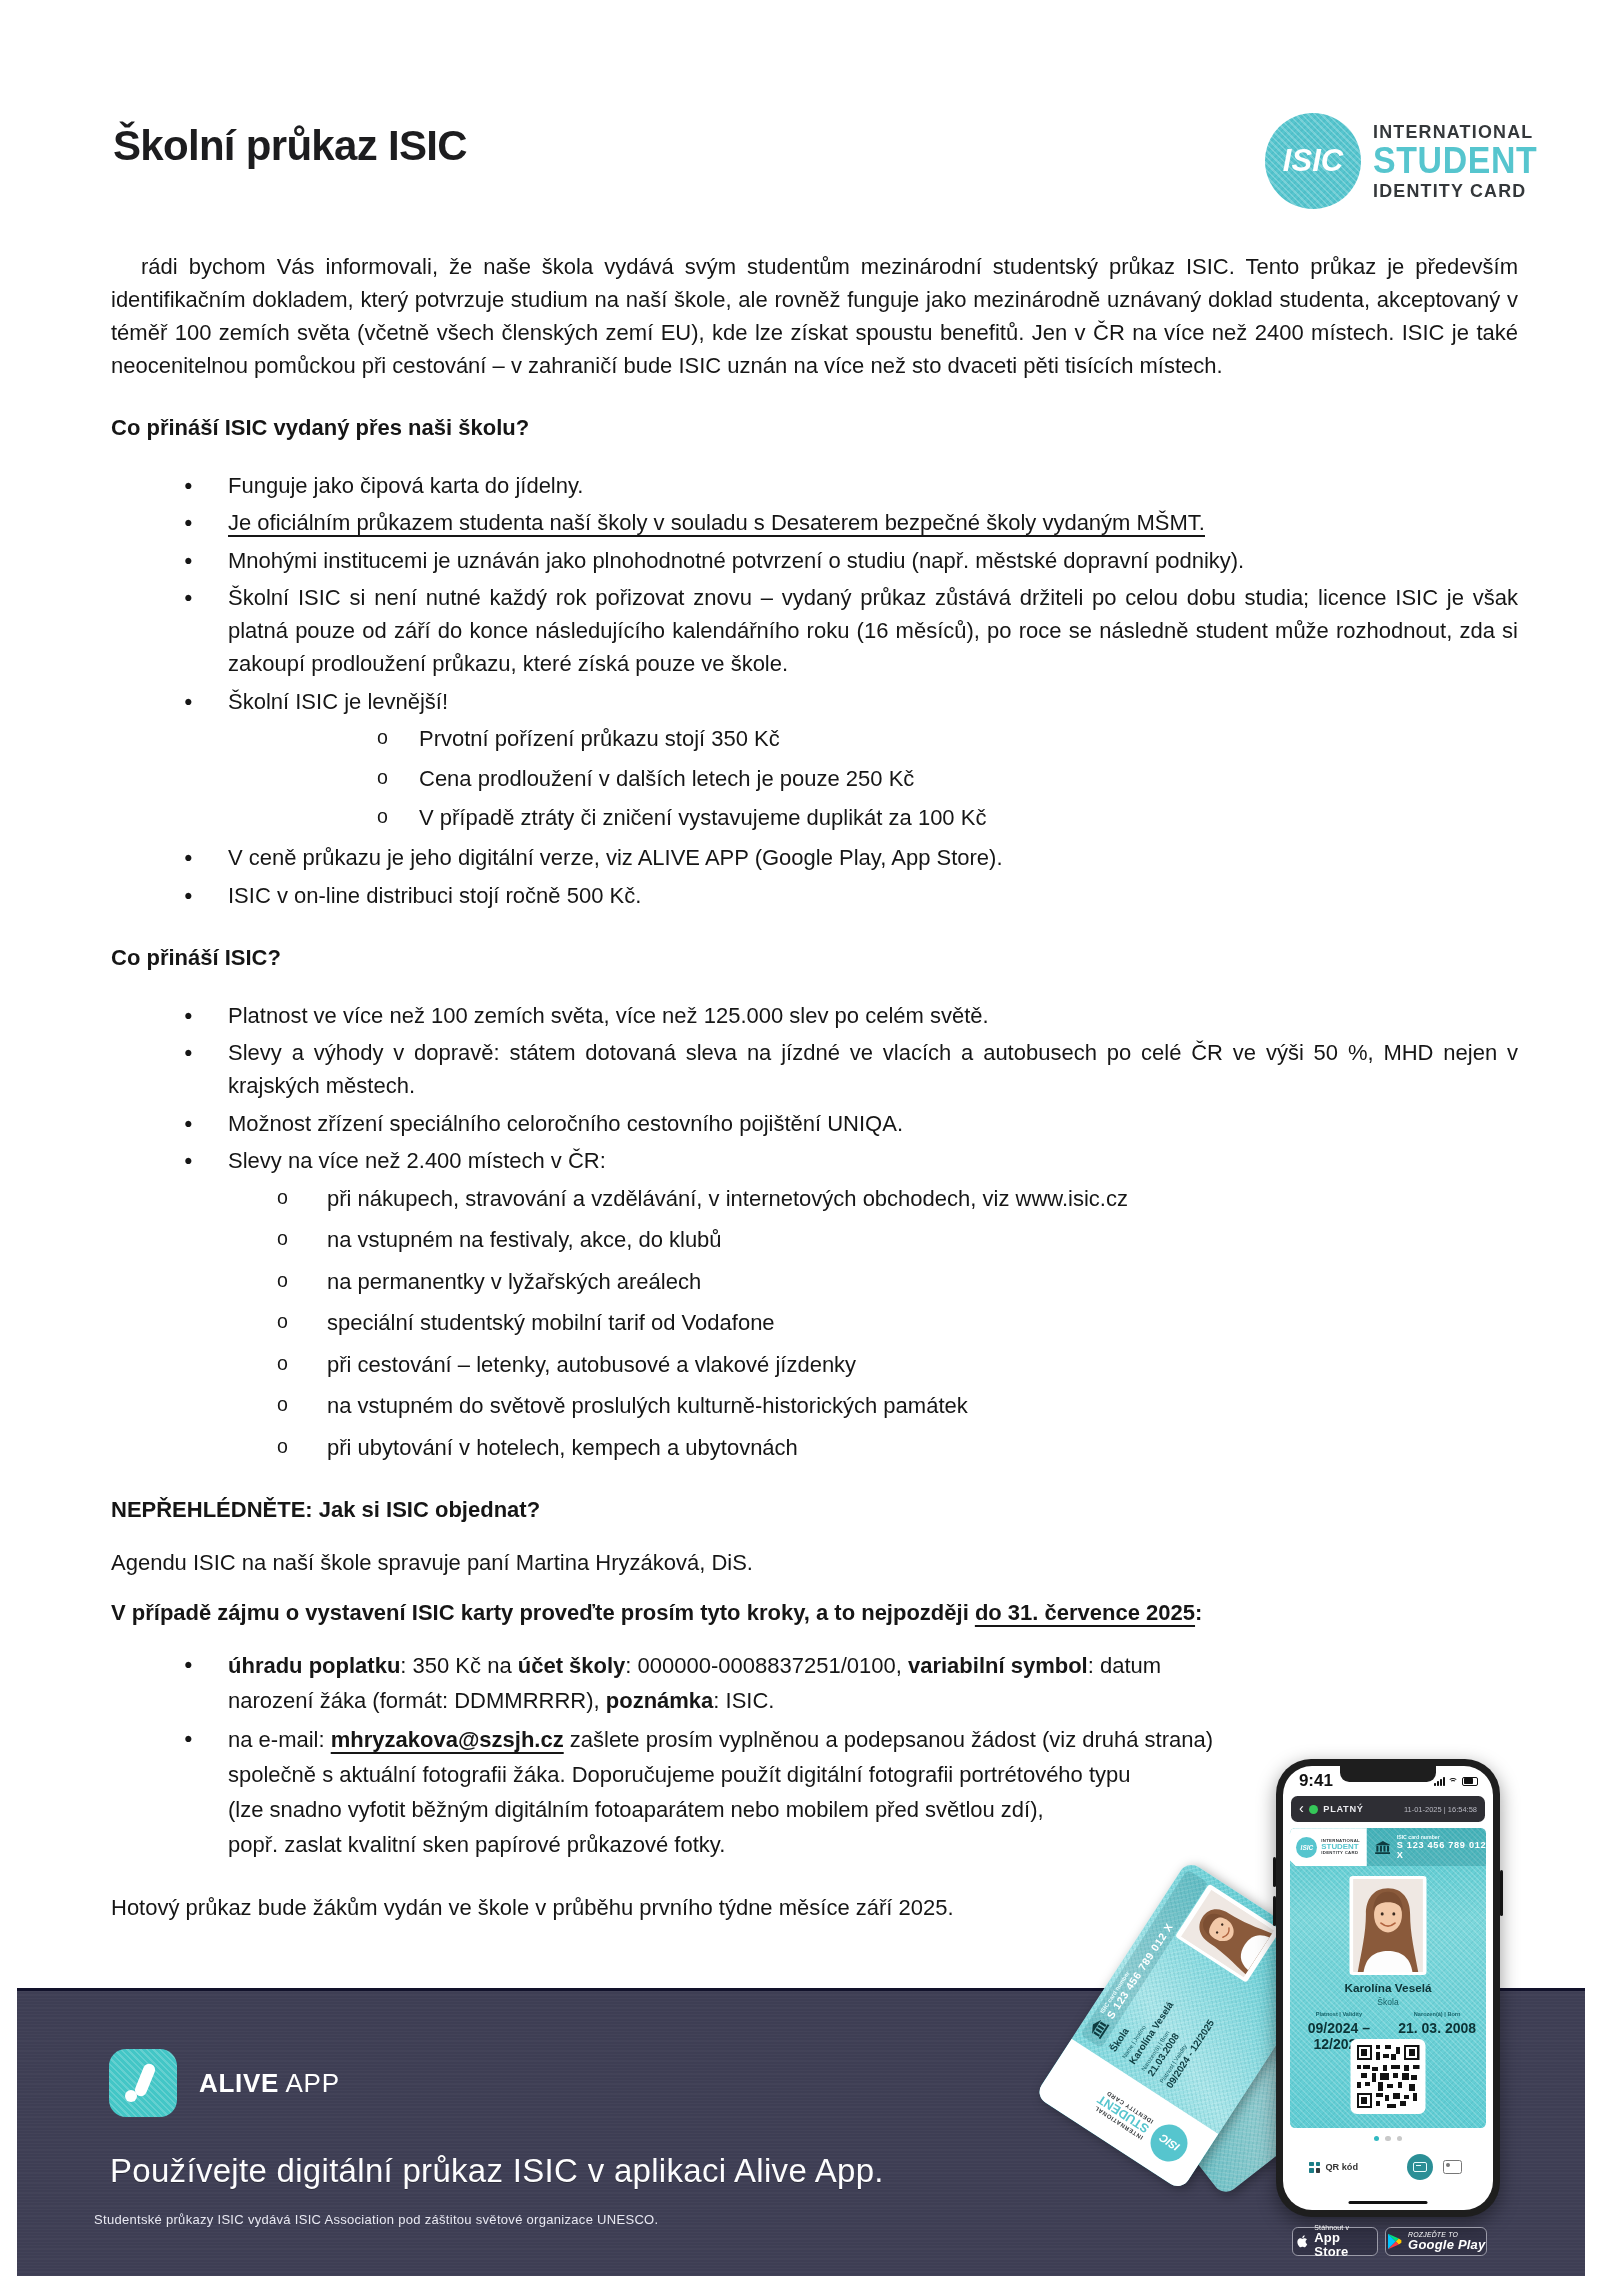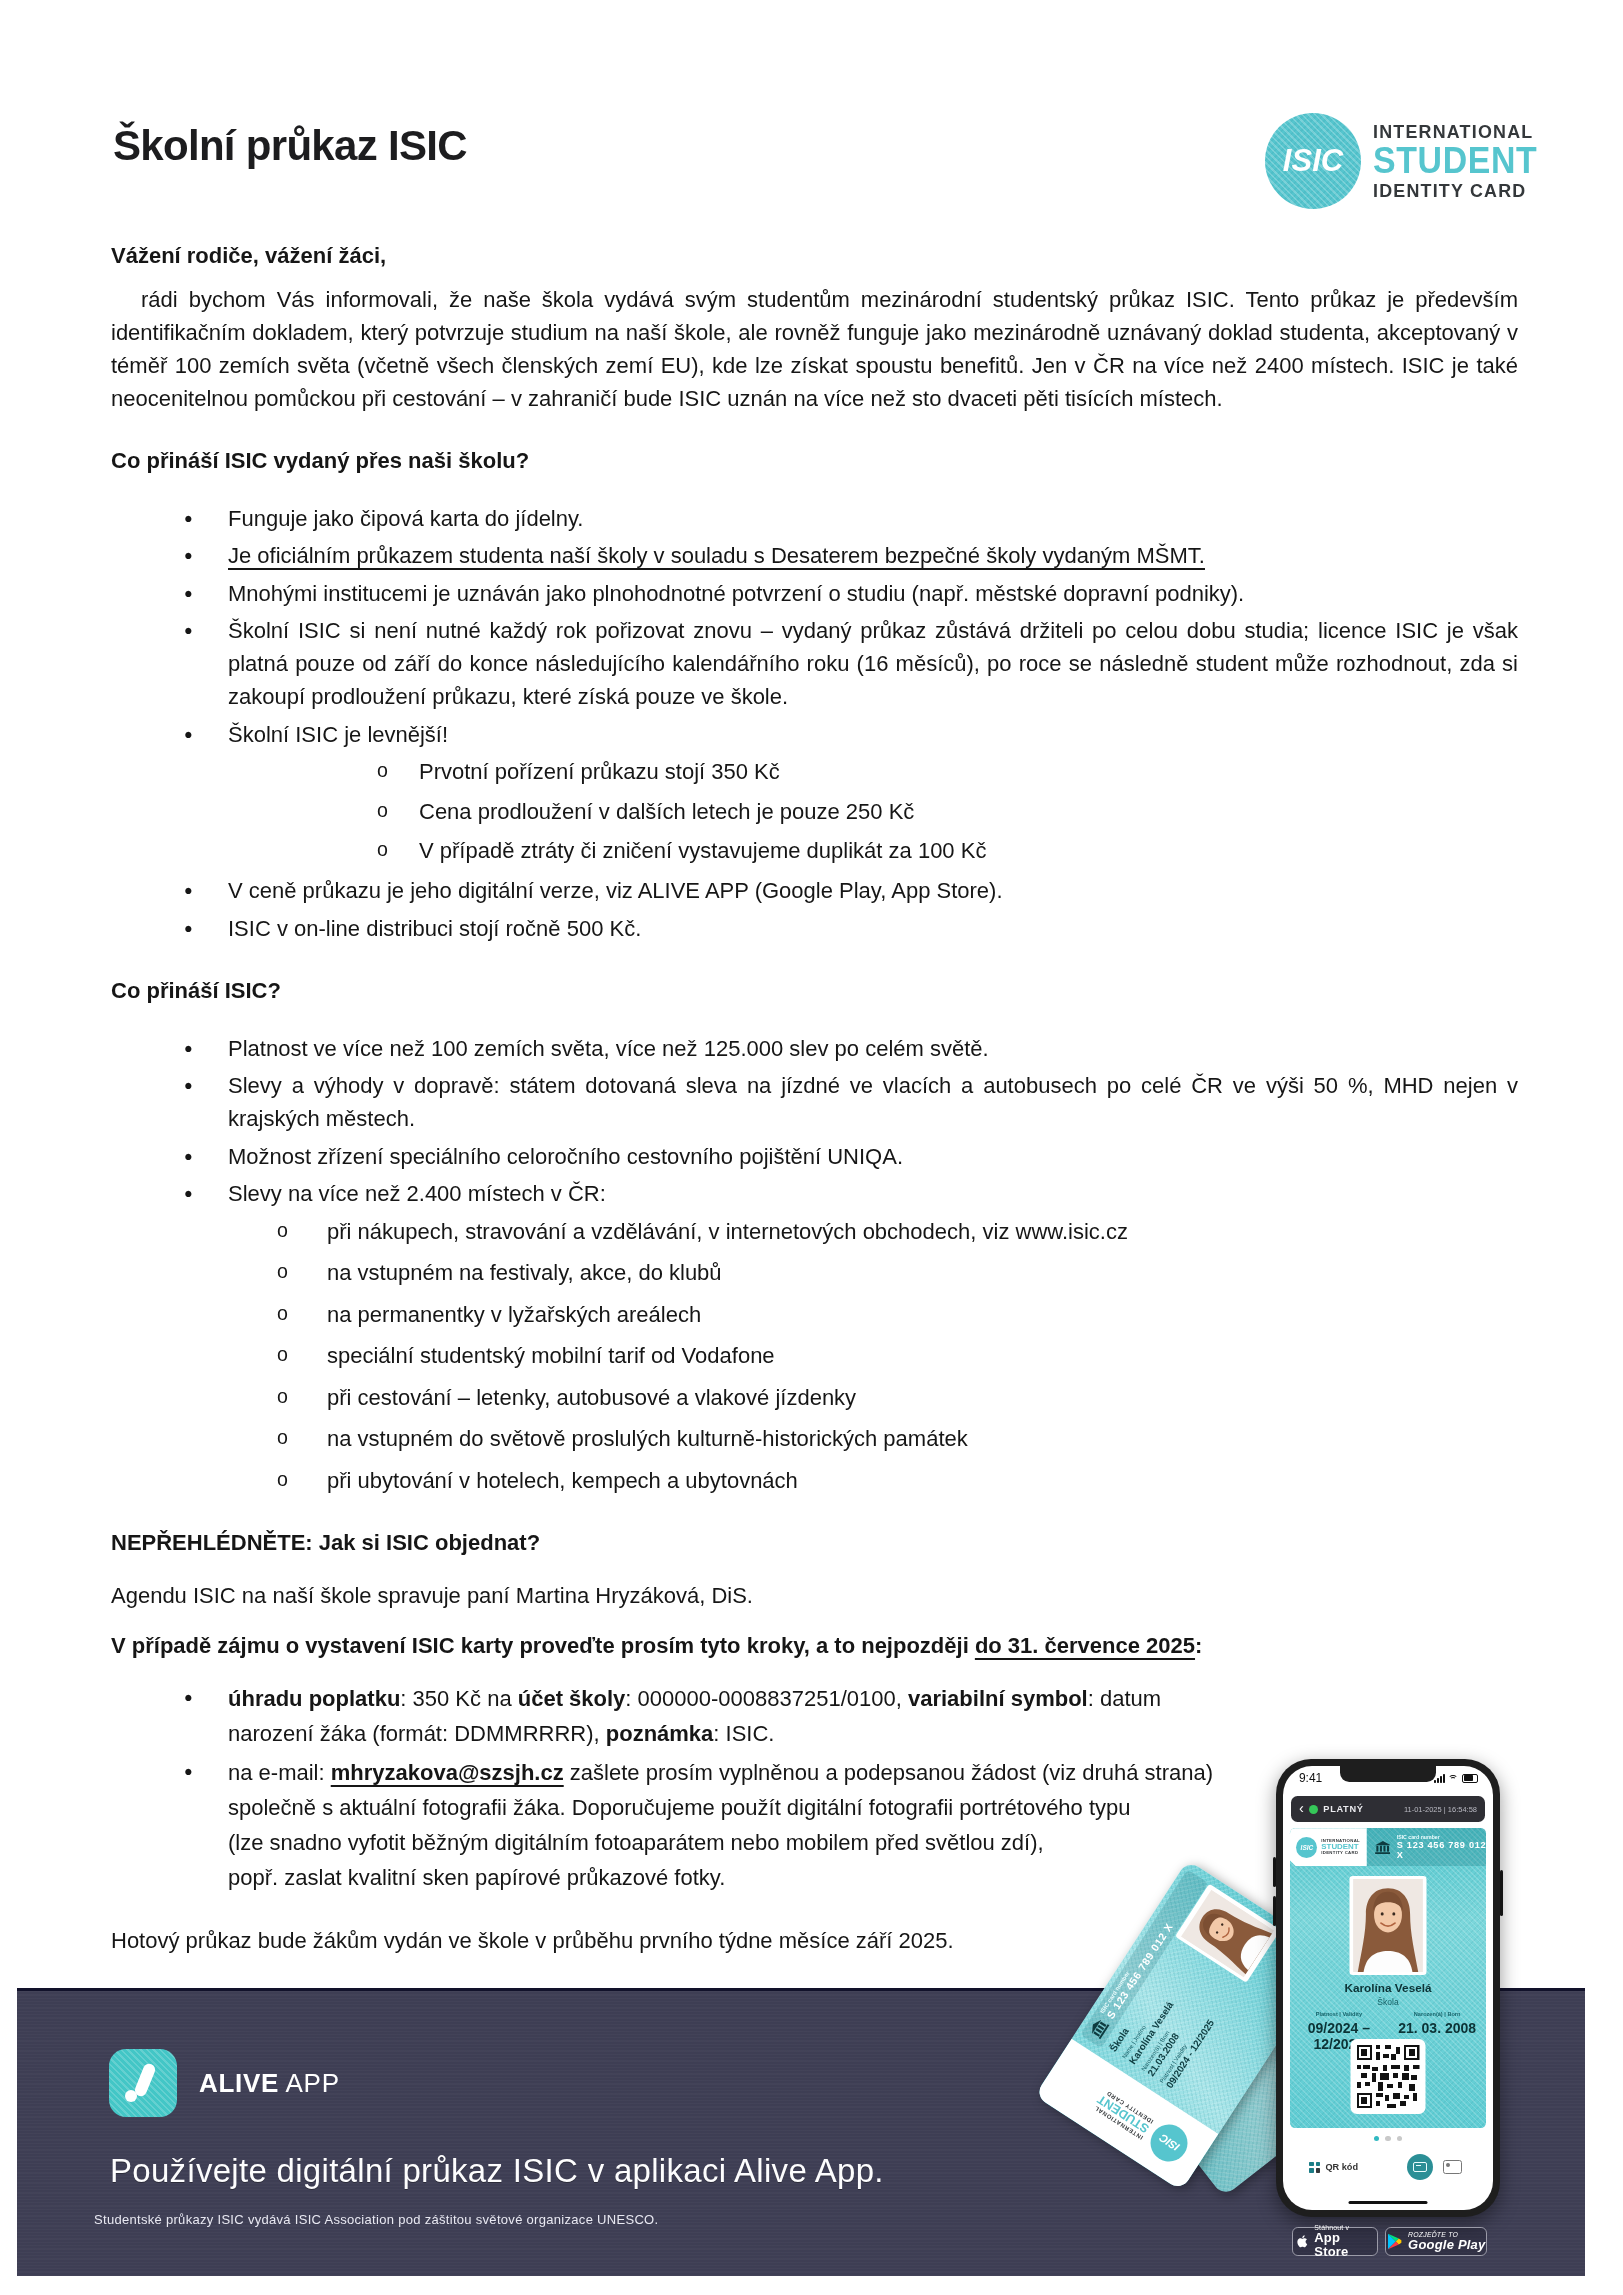--- a/index.html
+++ b/index.html
@@ -90,21 +90,21 @@
     border-radius:35px;z-index:40;box-shadow:0 6.5px 19.6px rgba(0,0,0,.4);}
   .phone .btn{position:absolute;background:#141414;border-radius:2px;}
   .btn.l1{left:-2.6px;top:98px;width:2.6px;height:30px;}
   .btn.l2{left:-2.6px;top:137px;width:2.6px;height:30px;}
   .btn.r1{right:-2.6px;top:111px;width:2.6px;height:46px;}
   .screen{position:absolute;inset:7.2px;background:#fff;border-radius:29px;overflow:hidden;}
   .notch{position:absolute;top:0;left:50%;transform:translateX(-50%);width:96px;height:15.7px;
     background:#1e1e1e;border-radius:0 0 9.2px 9.2px;z-index:5;}
   .statusbar{position:absolute;top:5.2px;left:15.7px;right:14.4px;display:flex;justify-content:space-between;
     align-items:center;z-index:4;}
-  .time{font-size:12px;font-weight:400;color:#111;}
+  .time{font-size:17px;font-weight:700;color:#111;}
   .sicons{display:flex;align-items:flex-end;gap:3.3px;}
   .bars{display:flex;align-items:flex-end;gap:1px;}
   .bars i{display:block;width:2px;background:#111;border-radius:0.7px;}
   .wifi{width:10.5px;height:7.9px;position:relative;overflow:hidden;}
   .wifi b{position:absolute;border:1.3px solid #111;border-radius:50%;border-bottom-color:transparent;
     border-left-color:transparent;border-right-color:transparent;}
   .battery{width:14.4px;height:7.2px;border:1px solid #111;border-radius:2px;position:relative;}
   .battery i{position:absolute;left:0.7px;top:0.7px;bottom:0.7px;width:9.2px;background:#111;border-radius:0.7px;}
   .appbar{position:absolute;top:30px;left:7.9px;right:7.9px;height:26px;background:#2e2e34;border-radius:6.5px;
     display:flex;align-items:center;padding:0 7.9px;box-sizing:border-box;gap:5.2px;}
@@ -179,21 +179,20 @@
       <span>ISIC</span>
     </div>
     <div class="isic-lines">
       <span class="isic-l1">INTERNATIONAL</span>
       <span class="isic-l2">STUDENT</span>
       <span class="isic-l3">IDENTITY CARD</span>
     </div>
   </div>
 
   <div class="content">
-    <div class="greeting">Vážení rodiče, vážení žáci,</div>
     <div class="intro">rádi bychom Vás informovali, že naše škola vydává svým studentům mezinárodní studentský průkaz ISIC. Tento průkaz je především identifikačním dokladem, který potvrzuje studium na naší škole, ale rovněž funguje jako mezinárodně uznávaný doklad studenta, akceptovaný v téměř 100 zemích světa (včetně všech členských zemí EU), kde lze získat spoustu benefitů. Jen v ČR na více než 2400 místech. ISIC je také neocenitelnou pomůckou při cestování – v zahraničí bude ISIC uznán na více než sto dvaceti pěti tisících místech.</div>
 
     <div class="sec-heading">Co přináší ISIC vydaný přes naši školu?</div>
     <div class="list">
         <div class="li">
           <span class="marker">●</span>
           <div class="li-text">Funguje jako čipová karta do jídelny.</div>
         </div>
         <div class="li">
           <span class="marker">●</span>

